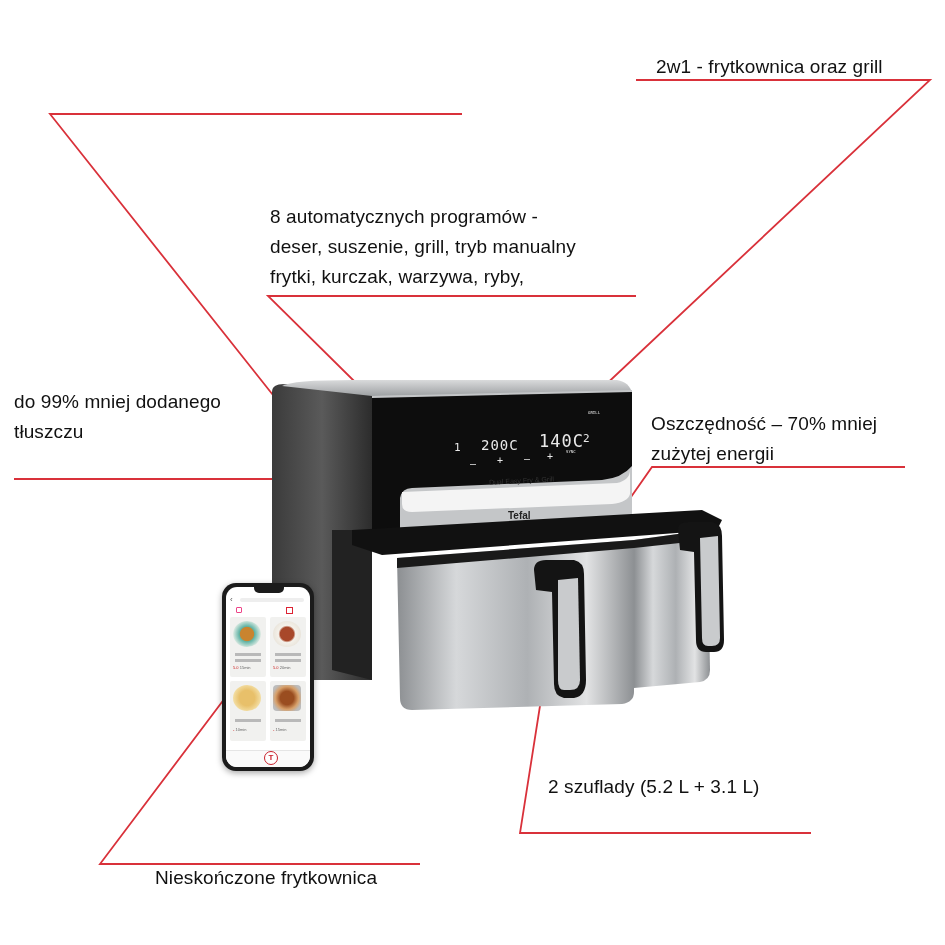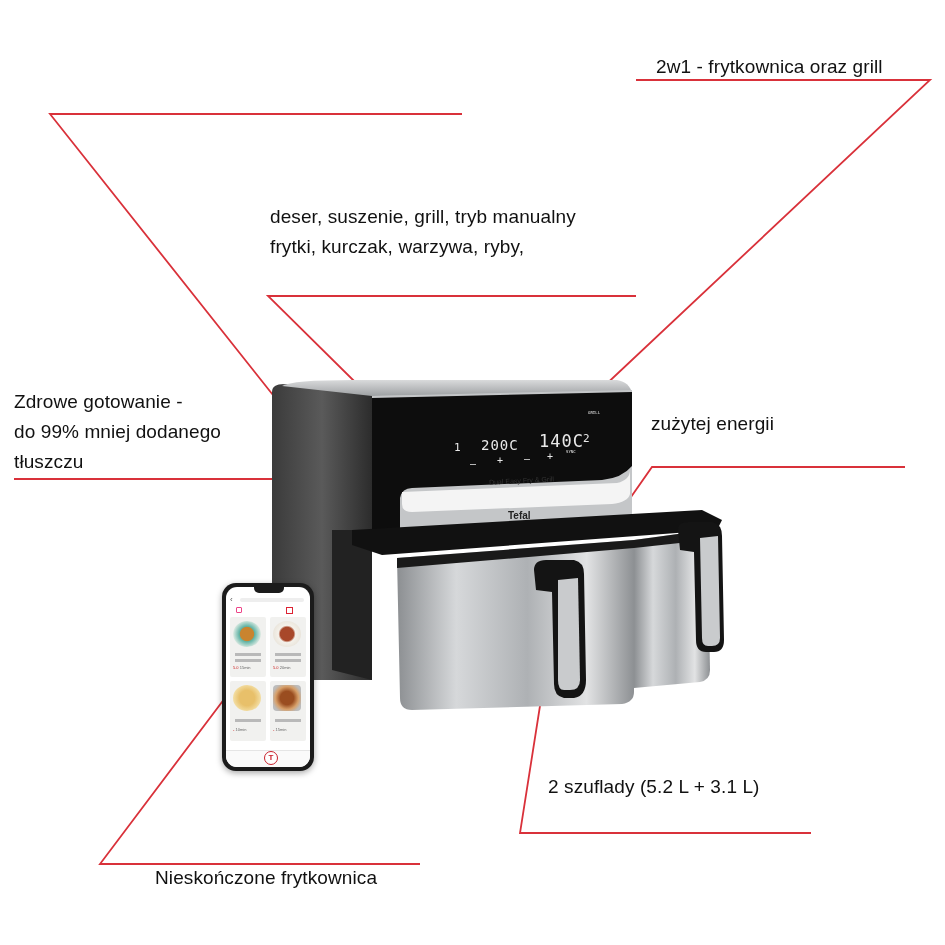--- a/index.html
+++ b/index.html
@@ -142,29 +142,30 @@
     </div>
   </div>
 </div>
 
 <div class="lbl" style="left:51px;top:52px;">
 </div>
 <div class="lbl" style="left:636px;top:52px;margin-left:20px;">
   <div>2w1 - frytkownica oraz grill</div>
 </div>
 <div class="lbl" style="left:270px;top:202px;">
+  <div>8 automatycznych programów -</div>
   <div>deser, suszenie, grill, tryb manualny</div>
   <div>frytki, kurczak, warzywa, ryby,</div>
 </div>
 <div class="lbl" style="left:14px;top:387px;">
-  <div>Zdrowe gotowanie -</div>
   <div>do 99% mniej dodanego</div>
   <div>tłuszczu</div>
 </div>
 <div class="lbl" style="left:651px;top:409px;">
+  <div>Oszczędność – 70% mniej</div>
   <div>zużytej energii</div>
 </div>
 <div class="lbl" style="left:548px;top:772px;">
   <div>2 szuflady (5.2 L + 3.1 L)</div>
 </div>
 <div class="lbl" style="left:155px;top:803px;white-space:pre;">
   <div>Nieskończone frytkownica</div>
   
 </div>
 

